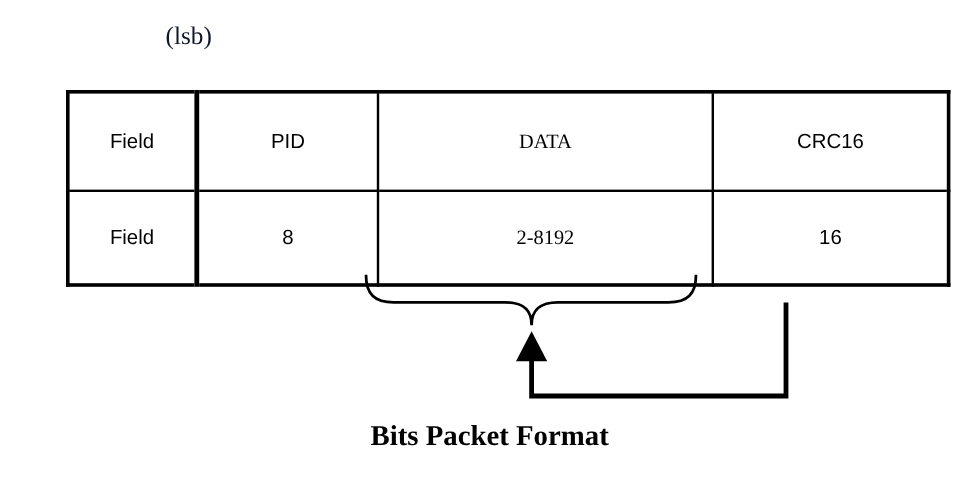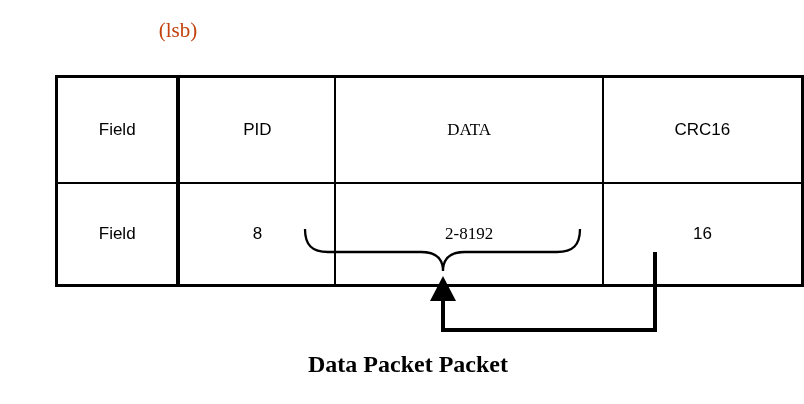--- a/index.html
+++ b/index.html
@@ -11,42 +11,42 @@
     overflow: hidden;
     font-family: "Liberation Sans", sans-serif;
     color: #000000;
   }
   .top-label {
     position: absolute;
     top: 15px;
     font-family: "Liberation Serif", serif;
     font-size: 21px;
     line-height: 30px;
-    color: #c2410c;
-    text-align: center;
+    color: #0f172a;
+    text-align: left;
   }
   .top-label.lsb { left: 138px; width: 80px; }
   .top-label.msb { left: 688px; width: 84px; }
 
   table.pkt {
     position: absolute;
     left: 55px;
     top: 75px;
     border-collapse: collapse;
     table-layout: fixed;
     border: 3px solid #000000;
   }
   table.pkt td {
     border: 2px solid #000000;
     text-align: center;
     vertical-align: middle;
     font-family: "Liberation Sans", sans-serif;
     font-size: 17px;
     color: #000000;
-    padding: 15px;
+    padding: 3px;
   }
   table.pkt td.col-field { width: 98px;  border-right-width: 4px; }
   table.pkt td.col-pid   { width: 142px; }
   table.pkt td.col-data  { width: 271px; font-family: Liberation Serif, serif; }
   table.pkt td.col-crc   { width: 188px; }
   table.pkt tr.row-field td { height: 74px; }
   table.pkt tr.row-bits  td { height: 70px; }
 
   svg.overlay {
     position: absolute;
@@ -103,15 +103,15 @@
              C 436 252, 443 258, 443 271
              C 443 258, 450 252, 465 252
              L 557 252
              C 573 252, 580 245, 580 229" fill="none" stroke-width="2.3" stroke="#000000"></path>
 
     <polyline points="655,252 655,330 443,330 443,297" fill="none" stroke-width="4" stroke="#000000"></polyline>
 
     <polygon points="443,276 430,301 456,301" stroke="none" fill="#000000"></polygon>
   </svg>
 
-  <div class="caption">Data Packet Packet</div>
+  <div class="caption">Bits Packet Format</div>
 
 </div>
 
 </body></html>

